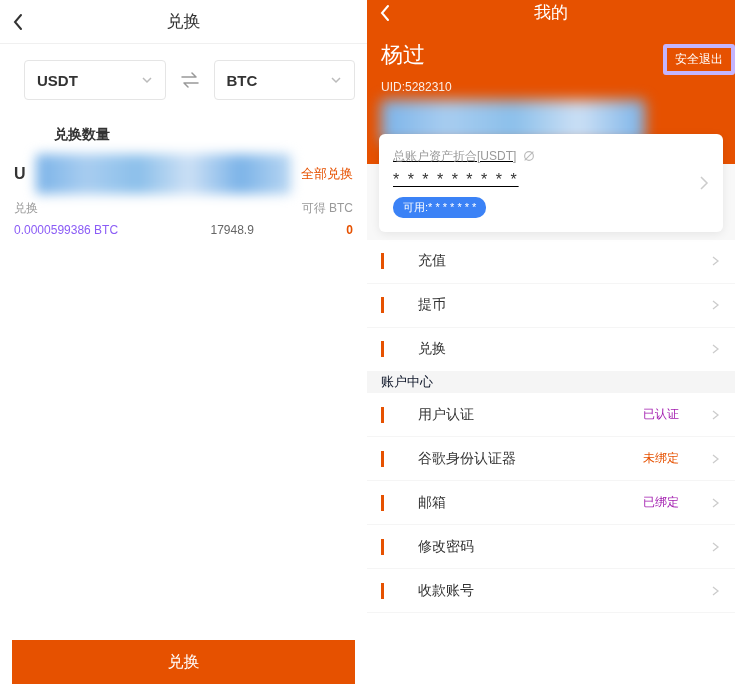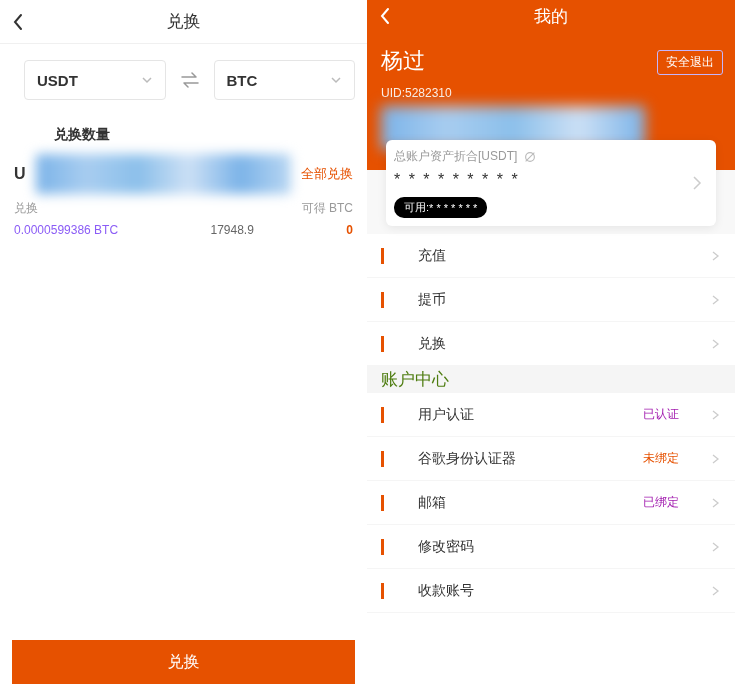--- a/index.html
+++ b/index.html
@@ -36,39 +36,39 @@
     
     
     .right-panel { width: 368px; height: 613px; background: #f8f8f8; display: flex; flex-direction: column; }
     .right-header { background: #e65100; color: #fff; height: 44px; display: flex; align-items: center; justify-content: center; position: relative; }
     .right-back { position: absolute; left: 12px; top: 50%; transform: translateY(-50%); }
     .right-header-title { font-size: 17px; font-weight: 500; }
     
     .profile-top { background: #e65100; padding: 14px 14px 70px; position: relative; color: #fff; }
     .username { font-size: 22px; font-weight: 500; }
     .uid { font-size: 12px; opacity: 0.9; margin-top: 10px; }
-    .logout-btn { position: absolute; right: 12px; top: 18px; border: 1px solid #c4b5fd; border-radius: 3px; padding: 3px 8px; font-size: 12px; color: #fff; }
+    .logout-btn { position: absolute; right: 0; top: 18px; border: 4px solid #c4b5fd; border-radius: 3px; padding: 3px 8px; font-size: 12px; color: #fff; }
     .blur-box2 { position: absolute; left: 14px; right: 90px; bottom: 20px; height: 44px; background: linear-gradient(90deg, #7bb3e8 0%, #a8cdf0 25%, #8bbfea 50%, #cce0f5 75%, #7bb3e8 100%); filter: blur(7px); border-radius: 3px; }
     
-    .asset-card { background: #fff; margin: -30px 19px 8px; border-radius: 6px; box-shadow: 0 2px 10px rgba(0,0,0,0.08); padding: 8px; position: relative; }
+    .asset-card { background: #fff; margin: -30px 12px 8px; border-radius: 6px; box-shadow: 0 2px 10px rgba(0,0,0,0.08); padding: 14px; position: relative; text-decoration: underline; }
     .asset-label-row { display: flex; align-items: center; gap: 6px; color: #999; font-size: 12px; }
     .eye-icon { width: 14px; height: 14px; }
     .asset-value { font-size: 16px; color: #333; margin-top: 6px; letter-spacing: 2px; }
     .asset-chevron { position: absolute; right: 14px; top: 50%; transform: translateY(-50%); }
-    .available-badge { display: inline-flex; align-items: center; background: #000000; color: #fff; font-size: 11px; padding: 3px 10px; border-radius: 10px; margin-top: 8px; }
+    .available-badge { display: inline-flex; align-items: center; background: #3b82f6; color: #fff; font-size: 11px; padding: 3px 10px; border-radius: 10px; margin-top: 8px; }
     
     .menu-list { background: #fff; }
     .menu-item { height: 44px; display: flex; align-items: center; padding: 0 14px; border-bottom: 1px solid #f5f5f5; position: relative; gap: 24px; }
     .menu-bar { width: 3px; height: 16px; background: #e65100; margin-right: 10px; }
     .menu-label { flex: 1; font-size: 14px; color: #333; }
     .menu-status { font-size: 12px; color: #a21caf; margin-right: 8px; }
     .menu-status.warn { color: #e65100; }
     .menu-chevron { width: 10px; height: 10px; }
     
-    .section-header { height: 36px; display: flex; align-items: center; padding: 0 14px; background: #f5f5f5; color: #4d7c0f; font-size: 17px; }
+    .section-header { height: 36px; display: flex; align-items: center; padding: 0 14px; background: #f5f5f5; color: #0f172a; font-size: 13px; }
     
     svg { display: block; }
   </style>
 </head>
 <body>
 
 <div class="left-panel">
   <div class="left-header">
     <span class="back-btn">
       <svg width="12" height="18" viewBox="0 0 12 18">

